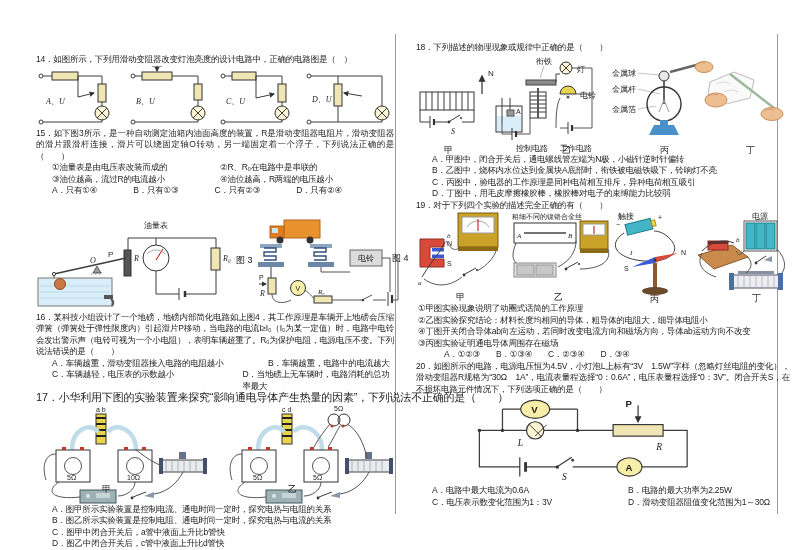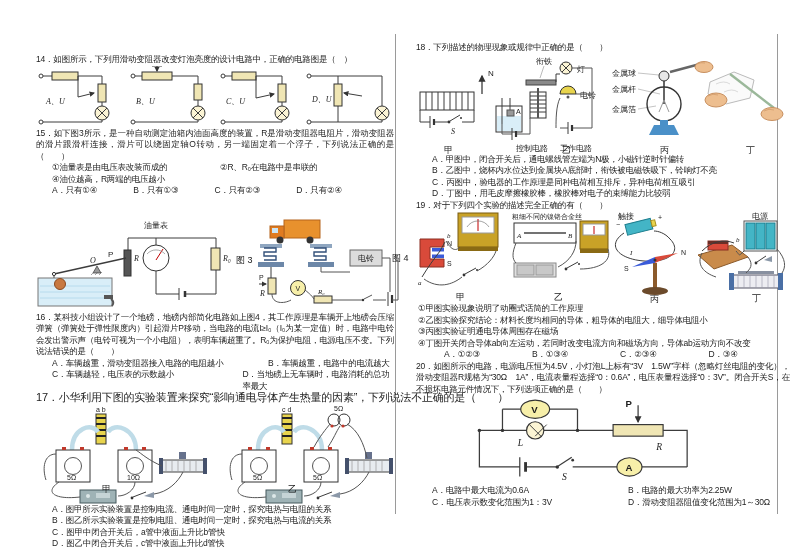--- a/index.html
+++ b/index.html
@@ -121,20 +121,21 @@
     </figure>
   </div>
 
   <div class="blk">
     <p class="qt">15．如下图3所示，是一种自动测定油箱内油面高度的装置，R是滑动变阻器电阻片，滑动变阻器的滑片跟滑杆连接，滑片可以绕固定轴O转动，另一端固定着一个浮子，下列说法正确的是（　　）</p>
     <div class="row ind">
       <span style="width:168px">①油量表是由电压表改装而成的</span>
       <span>②R、R₀在电路中是串联的</span>
     </div>
     <div class="row ind">
+      <span style="width:168px">③油位越高，流过R的电流越小</span>
       <span>④油位越高，R两端的电压越小</span>
     </div>
     <div class="row ind" style="gap:36px">
       <span>A．只有①④</span>
       <span>B．只有①③</span>
       <span>C．只有②③</span>
       <span>D．只有②④</span>
     </div>
     <div class="row" style="gap:0;margin-top:19px">
 
@@ -557,23 +558,23 @@
               <rect x="80" y="62" width="5" height="17" fill="#4A6FA5"></rect>
             <rect x="40" y="60" width="36" height="3" fill="#8890A0"></rect>
             </g>
           <path d="M4,42 C-2,54 6,62 18,66 M50,46 C56,54 52,58 48,62 M46,40 C40,46 42,44 38,40 M79,38 C88,48 88,56 84,62" class="cw"></path>
           <text x="54" y="90" class="cap">丁</text>
         </g>
       </svg>
     </figure>
     <div style="padding-left:2px">①甲图实验现象说明了动圈式话筒的工作原理</div>
     <div style="padding-left:2px">②乙图实验探究结论：材料长度均相同的导体，粗导体的电阻大，细导体电阻小</div>
+    <div style="padding-left:2px">④丁图开关闭合导体ab向左运动，若同时改变电流方向和磁场方向，导体ab运动方向不改变</div>
     <div style="padding-left:2px">③丙图实验证明通电导体周围存在磁场</div>
-    <div style="padding-left:2px">④丁图开关闭合导体ab向左运动，若同时改变电流方向和磁场方向，导体ab运动方向不改变</div>
-    <div class="row ind2" style="gap:52px">
+    <div class="row ind2" style="gap:16px">
       <span>A．①②③</span>
       <span>B．①③④</span>
       <span>C．②③④</span>
       <span>D．③④</span>
     </div>
   </div>
 
   <div class="blk">
     <p class="qt">20．如图所示的电路，电源电压恒为4.5V，小灯泡L上标有“3V　1.5W”字样（忽略灯丝电阻的变化），滑动变阻器R规格为“30Ω　1A”，电流表量程选择“0：0.6A”，电压表量程选择“0：3V”。闭合开关S，在不损坏电路元件情况下，下列选项正确的是（　　）</p>
     <figure style="margin-left:48px">

